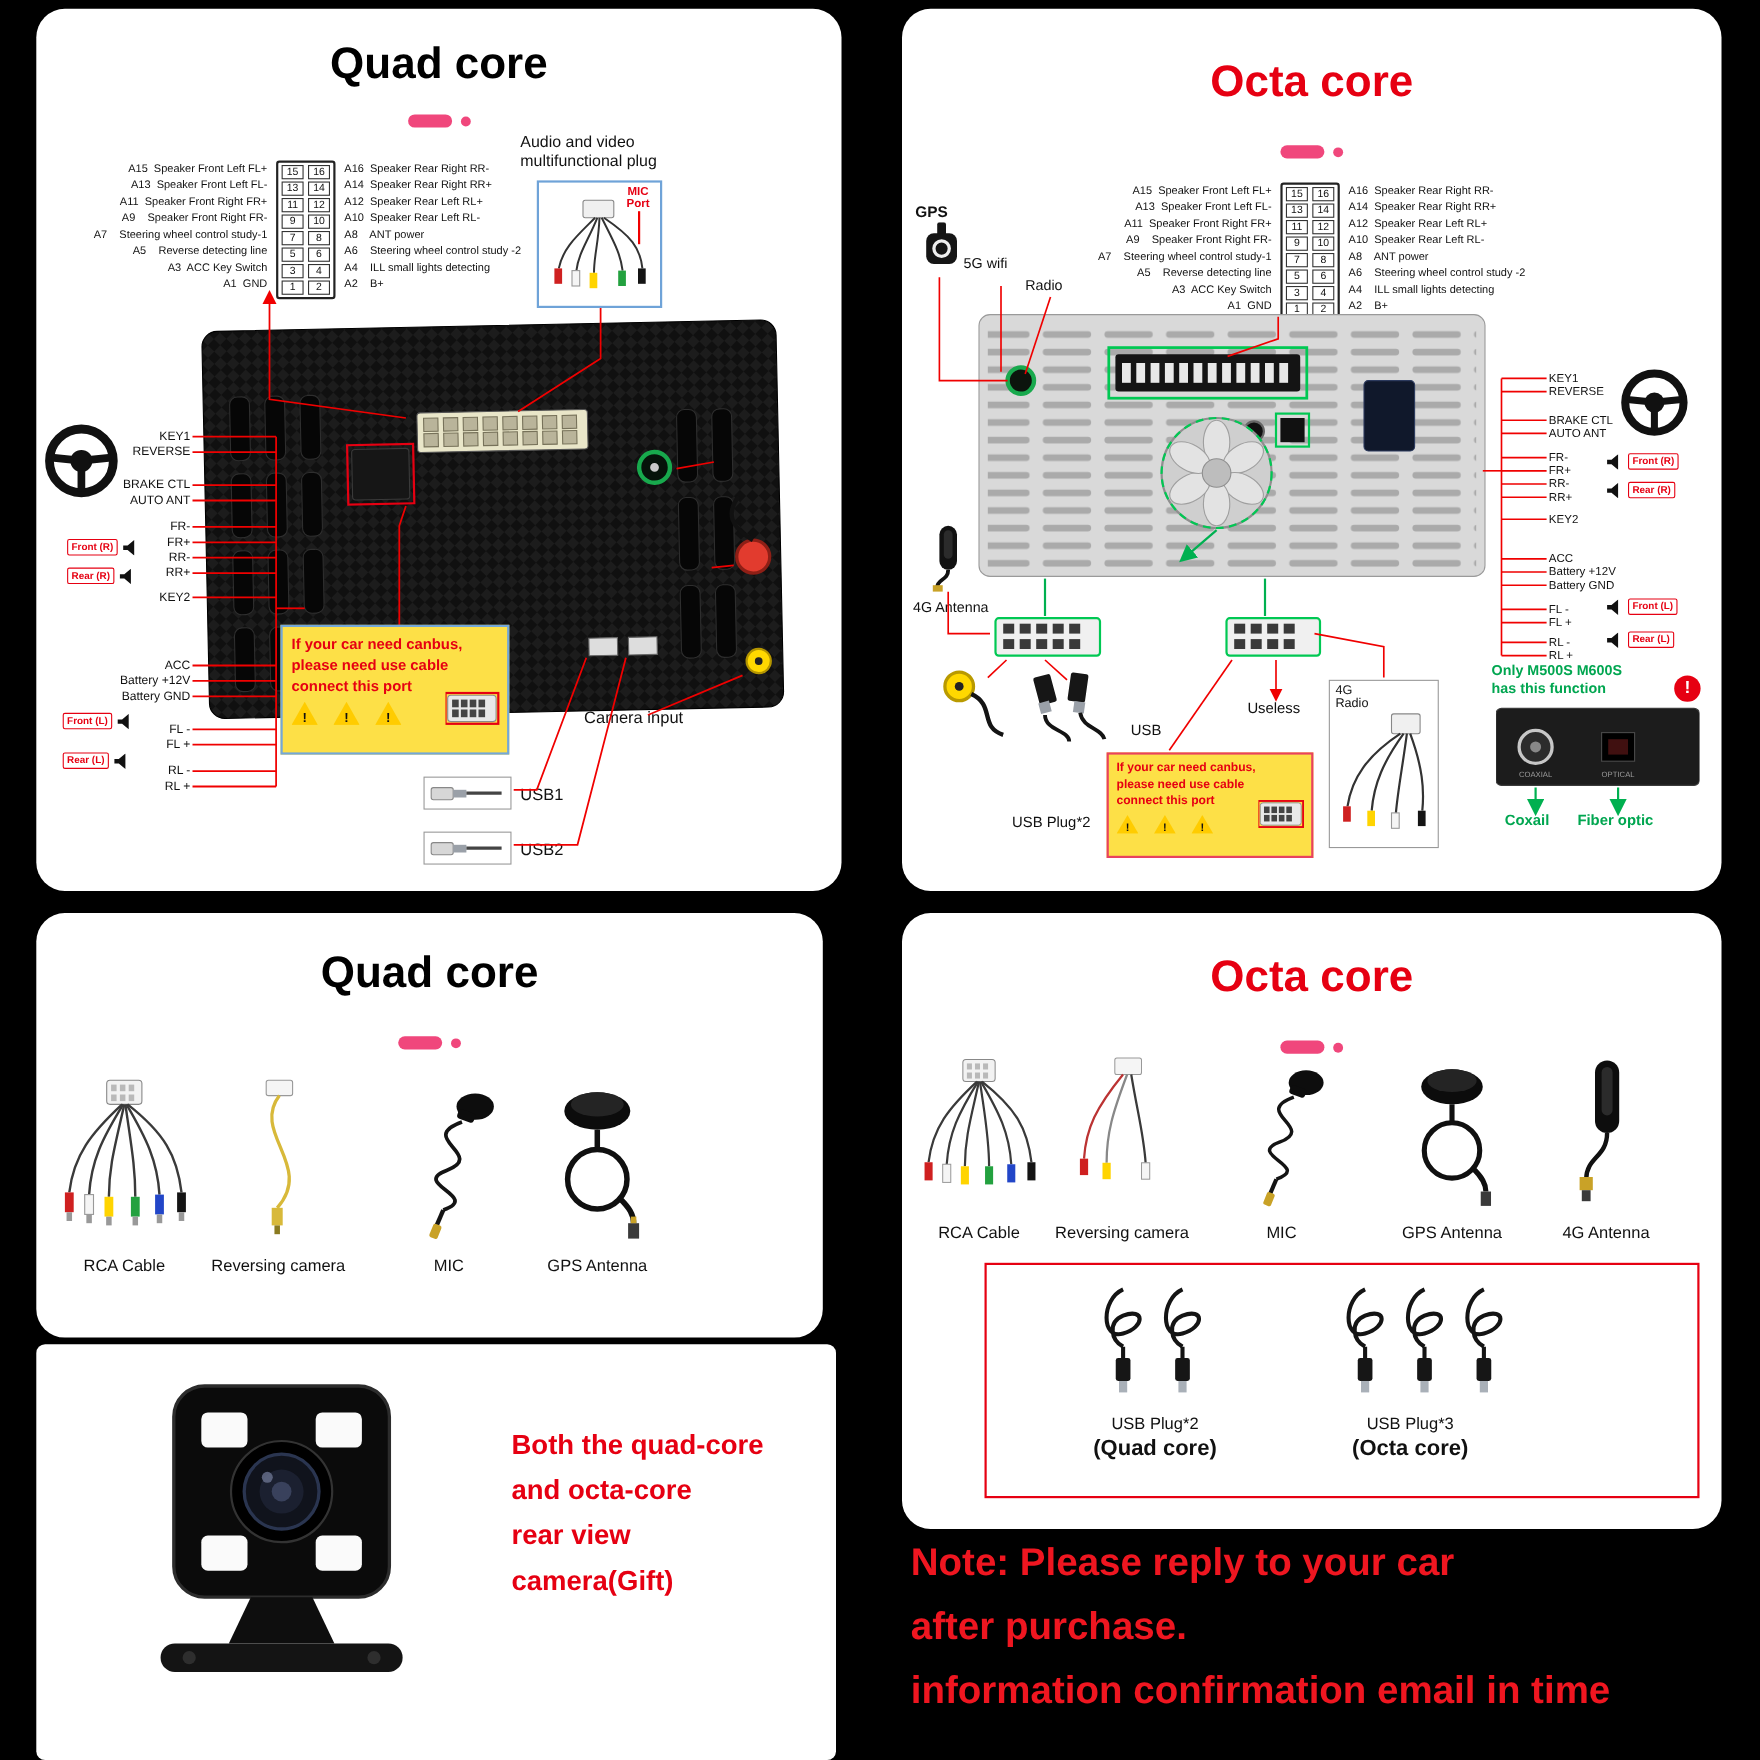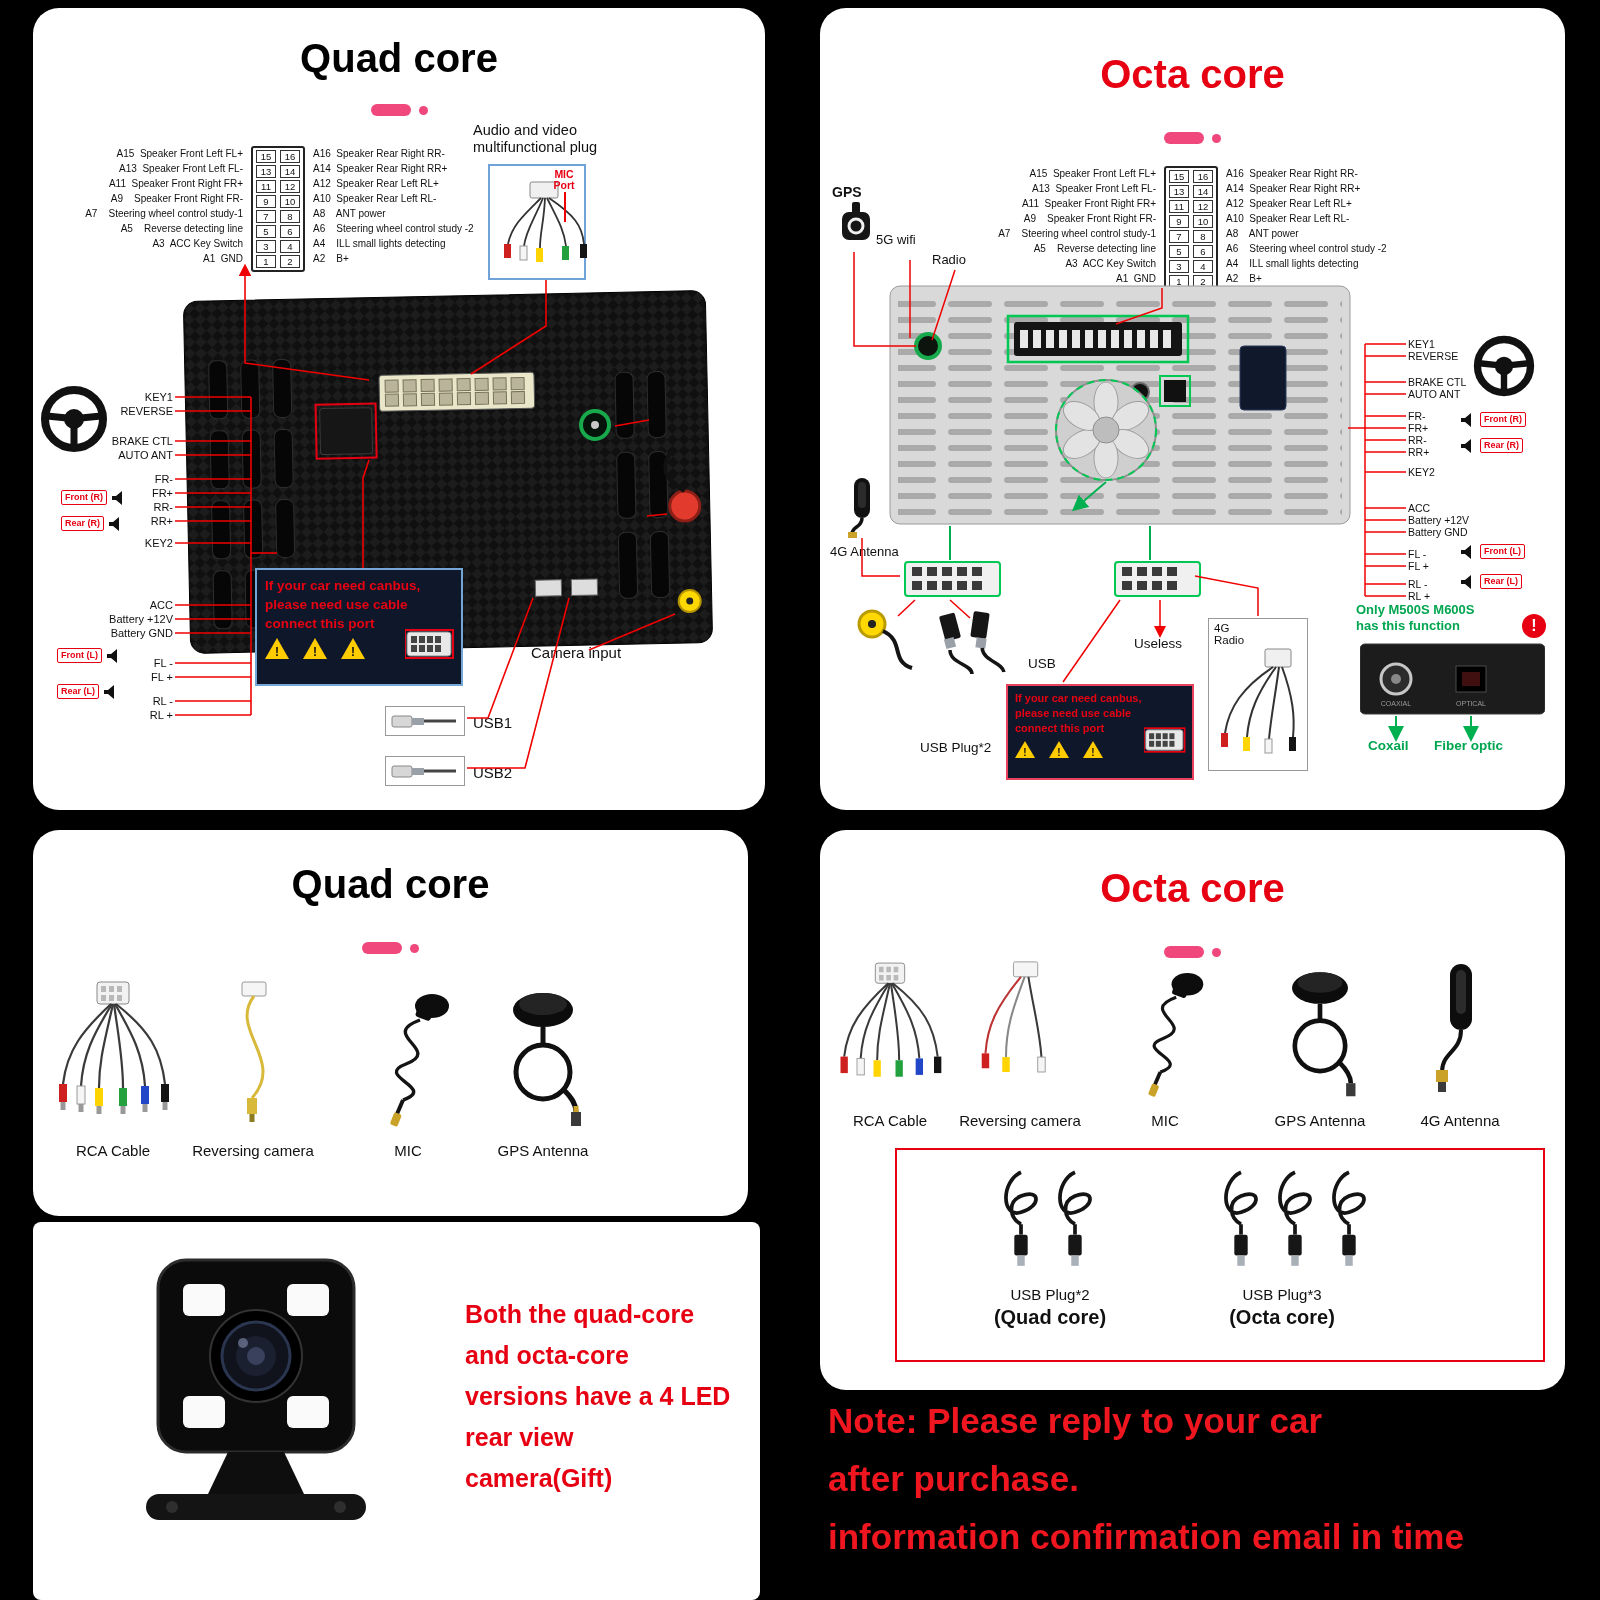--- a/index.html
+++ b/index.html
@@ -34,32 +34,32 @@
 .wires-q .wlabel:nth-child(15){margin-top:10px}
 .wires-o .wlabel{font-size:10.5px}
 .wires-o .wlabel:nth-child(3){margin-top:14px}
 .wires-o .wlabel:nth-child(5){margin-top:10px}
 .wires-o .wlabel:nth-child(9){margin-top:8px}
 .wires-o .wlabel:nth-child(10){margin-top:24px}
 .wires-o .wlabel:nth-child(13){margin-top:10px}
 .wires-o .wlabel:nth-child(15){margin-top:6px}
 .sptag{position:absolute;display:flex;align-items:center;gap:4px;z-index:6}
 .sptxt{font-size:9px;color:#e60012;border:1px solid #e60012;border-radius:2px;background:#fff;padding:0 3px;line-height:13px;white-space:nowrap;font-weight:bold}
-.canbus{position:absolute;background:#0f172a;z-index:5}
+.canbus{position:absolute;background:#fde047;z-index:5}
 .canbus-q{left:222px;top:560px;width:208px;height:118px;border:2px solid #74a7d8;padding:6px 8px}
 .canbus-o{left:186px;top:676px;width:188px;height:96px;border:2px solid #e8425f;padding:5px 7px}
 .cb-line{color:#e60012;font-weight:bold}
 .canbus-q .cb-line{font-size:13.5px;line-height:19px}
 .canbus-o .cb-line{font-size:11px;line-height:15px}
 .canbus .conn{position:absolute;right:4px;bottom:24px}
 .warnrow{display:flex;gap:14px;margin-top:5px}
 .warn{display:inline-block;width:24px;height:21px;background:#ffcc00;clip-path:polygon(50% 0,100% 100%,0 100%);text-align:center;color:#111;font-weight:bold;font-size:12px;line-height:28px}
 .canbus-o .warn{width:20px;height:17px;font-size:10px;line-height:23px}
 .usbbox{position:absolute;width:80px;height:30px;border:1px solid #999;background:#fff;display:flex;align-items:center;justify-content:center;z-index:4}
-.plugbox{position:absolute;left:455px;top:156px;width:98px;height:116px;border:2px solid #6fa3d8;background:#fff}
+.plugbox{position:absolute;left:455px;top:156px;width:114px;height:116px;border:2px solid #6fa3d8;background:#fff}
 .micport{position:absolute;right:2px;top:3px;width:36px;font-size:10.5px;line-height:11px;color:#e60012;font-weight:bold;text-align:center}
 .micline{position:absolute;right:18px;top:26px;width:2px;height:30px;background:#f00000}
 .overlay{position:absolute;left:0;top:0;pointer-events:none;z-index:3}
 .devsvg{position:absolute;z-index:1}
 .acc{position:absolute;display:flex;flex-direction:column;align-items:center;gap:12px}
 .acc-lb{font-size:15px;color:#111;white-space:nowrap}
 .usb-redbox{position:absolute;border:2px solid #e60012;background:#fff}
 .kit-lb{position:absolute;text-align:center;font-size:15px;color:#111}
 .kit-tag{position:absolute;text-align:center;font-size:20px;font-weight:bold;color:#111}
 .gift-text{position:absolute}
@@ -876,21 +876,20 @@
     <circle cx="155" cy="97" r="5" fill="#6a7390" opacity="0.8"></circle>
     <path d="M140 206 L196 206 L216 248 L120 248 Z" fill="#0e0e0e"></path>
     <rect x="58" y="248" width="220" height="26" rx="13" fill="#141414"></rect>
     <circle cx="84" cy="261" r="6" fill="#2e2e2e"></circle>
     <circle cx="252" cy="261" r="6" fill="#2e2e2e"></circle>
   </svg>
   <div class="gift-text" style="left:432px;top:72px">
 
   <div class="gift-line">Both the quad-core</div>
       <div class="gift-line">and octa-core</div>
-      <div class="gift-line">versions have a 4 LED</div>
       <div class="gift-line">rear view</div>
       <div class="gift-line">camera(Gift)</div>
     </div>
 </section>
 
 <div class="note" style="left:828px;top:1392px;width:766px">
 
 <div class="note-line">Note: Please reply to your car</div>
     <div class="note-line">after purchase.</div>
     <div class="note-line">information confirmation email in time</div>

